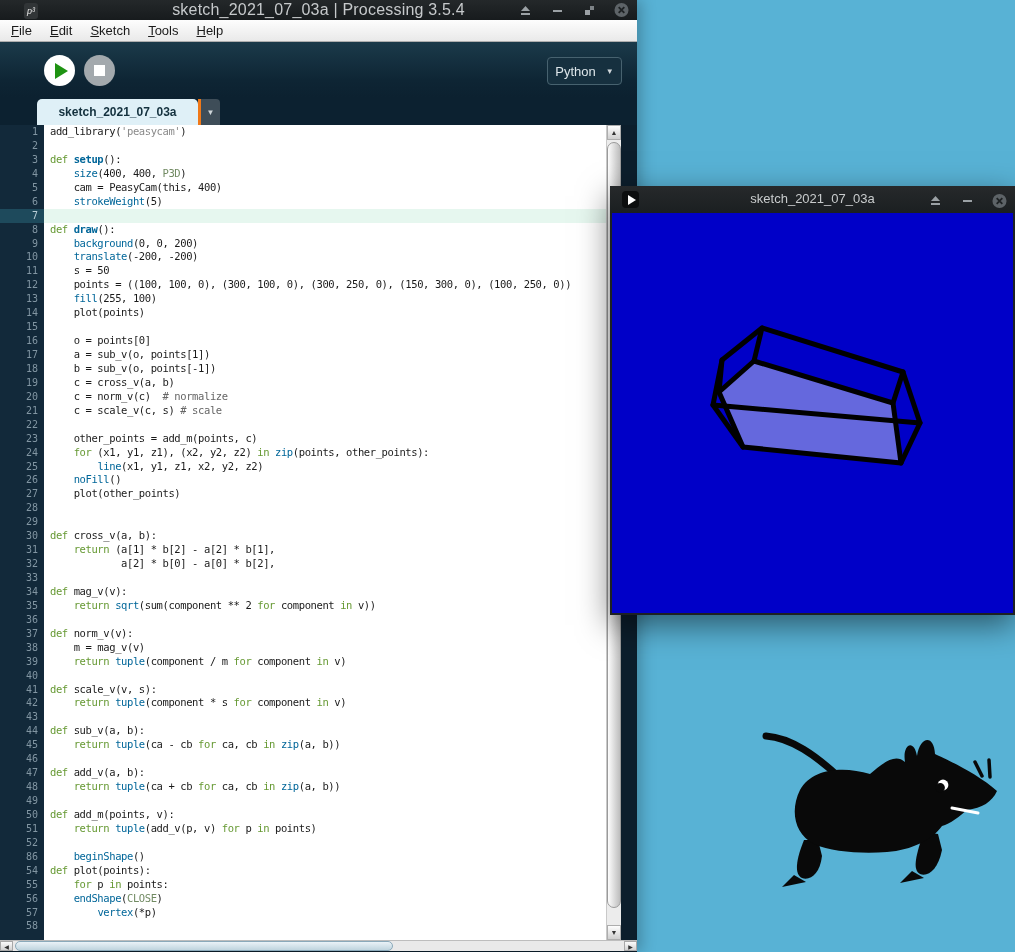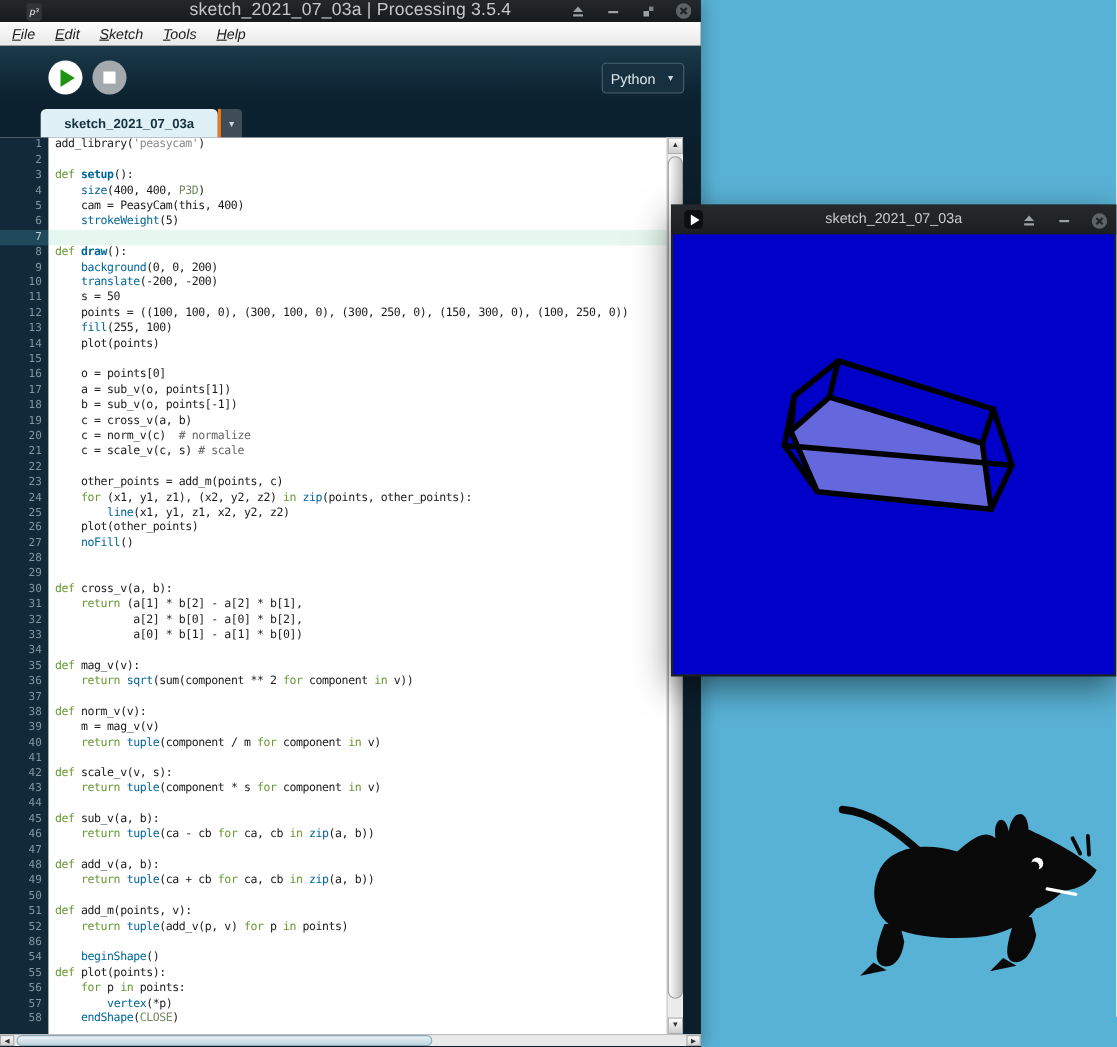--- a/index.html
+++ b/index.html
@@ -18,21 +18,21 @@
                   color:#c6c9cb; font-size:16px; letter-spacing:.2px; }
   .app-icon { position:absolute; left:24px; top:3px; width:14px; height:16px; border-radius:3px;
               background:#313537; color:#e8e8e8; font-size:9px; font-weight:normal;
               display:flex; align-items:center; justify-content:center; font-style:italic; }
   .winbtns { position:absolute; right:8px; top:0; height:20px; display:flex; align-items:center; gap:17px; }
   .wbtn { width:15px; height:15px; display:flex; align-items:center; justify-content:center; }
 
   .ide-menubar { position:absolute; left:0; top:20px; width:637px; height:22px;
                  background:linear-gradient(#fdfdfd,#e9e9e9); border-bottom:1px solid #aeaeae;
                  display:flex; align-items:center; padding-left:2px; }
-  .menu-item { display:inline-block; padding:2px 9px; font-size:13px; color:#1a1a1a;font-style:italic; }
+  .menu-item { display:inline-block; padding:2px 9px; font-size:13px; color:#1a1a1a; }
   .menu-item::first-letter { text-decoration:underline; }
 
   .ide-toolbar { position:absolute; left:0; top:42px; width:637px; height:55px;
                  background:linear-gradient(#1b3a4a, #0e2534 70%, #0c2130); }
   .run-button, .stop-button { position:absolute; top:55px; width:31px; height:31px; border-radius:50%;
                  display:flex; align-items:center; justify-content:center; }
   .run-button { left:44px; background:#ffffff; }
   .run-button .tri { width:0; height:0; border-left:13px solid #1f9312; border-top:8px solid transparent;
                  border-bottom:8px solid transparent; margin-left:4px; }
   .stop-button { left:84px; background:#a3a9ad; }
@@ -263,28 +263,27 @@
           <div class="cl"><span class="t-p">    o = points[0]</span></div>
           <div class="cl"><span class="t-p">    a = sub_v(o, points[1])</span></div>
           <div class="cl"><span class="t-p">    b = sub_v(o, points[-1])</span></div>
           <div class="cl"><span class="t-p">    c = cross_v(a, b)</span></div>
           <div class="cl"><span class="t-p">    c = norm_v(c)  </span><span class="t-m"># normalize</span></div>
           <div class="cl"><span class="t-p">    c = scale_v(c, s) </span><span class="t-m"># scale</span></div>
           <div class="cl"></div>
           <div class="cl"><span class="t-p">    other_points = add_m(points, c)</span></div>
           <div class="cl"><span class="t-p">    </span><span class="t-k">for</span><span class="t-p"> (x1, y1, z1), (x2, y2, z2) </span><span class="t-k">in</span><span class="t-p"> </span><span class="t-f">zip</span><span class="t-p">(points, other_points):</span></div>
           <div class="cl"><span class="t-p">        </span><span class="t-f">line</span><span class="t-p">(x1, y1, z1, x2, y2, z2)</span></div>
+          <div class="cl"><span class="t-p">    </span><span class="t-f">noFill</span><span class="t-p">()</span></div>
           <div class="cl"><span class="t-p">    plot(other_points)</span></div>
-          <div class="cl"><span class="t-p">    </span><span class="t-f">noFill</span><span class="t-p">()</span></div>
           <div class="cl"></div>
           <div class="cl"></div>
           <div class="cl"><span class="t-k">def </span><span class="t-p">cross_v(a, b):</span></div>
           <div class="cl"><span class="t-p">    </span><span class="t-k">return</span><span class="t-p"> (a[1] * b[2] - a[2] * b[1],</span></div>
           <div class="cl"><span class="t-p">            a[2] * b[0] - a[0] * b[2],</span></div>
-          <div class="cl"><span class="t-p">            a[0] * b[1] - a[1] * b[0])</span></div>
           <div class="cl"></div>
           <div class="cl"><span class="t-k">def </span><span class="t-p">mag_v(v):</span></div>
           <div class="cl"><span class="t-p">    </span><span class="t-k">return</span><span class="t-p"> </span><span class="t-f">sqrt</span><span class="t-p">(sum(component ** 2 </span><span class="t-k">for</span><span class="t-p"> component </span><span class="t-k">in</span><span class="t-p"> v))</span></div>
           <div class="cl"></div>
           <div class="cl"><span class="t-k">def </span><span class="t-p">norm_v(v):</span></div>
           <div class="cl"><span class="t-p">    m = mag_v(v)</span></div>
           <div class="cl"><span class="t-p">    </span><span class="t-k">return</span><span class="t-p"> </span><span class="t-f">tuple</span><span class="t-p">(component / m </span><span class="t-k">for</span><span class="t-p"> component </span><span class="t-k">in</span><span class="t-p"> v)</span></div>
           <div class="cl"></div>
           <div class="cl"><span class="t-k">def </span><span class="t-p">scale_v(v, s):</span></div>
           <div class="cl"><span class="t-p">    </span><span class="t-k">return</span><span class="t-p"> </span><span class="t-f">tuple</span><span class="t-p">(component * s </span><span class="t-k">for</span><span class="t-p"> component </span><span class="t-k">in</span><span class="t-p"> v)</span></div>
@@ -294,22 +293,22 @@
           <div class="cl"></div>
           <div class="cl"><span class="t-k">def </span><span class="t-p">add_v(a, b):</span></div>
           <div class="cl"><span class="t-p">    </span><span class="t-k">return</span><span class="t-p"> </span><span class="t-f">tuple</span><span class="t-p">(ca + cb </span><span class="t-k">for</span><span class="t-p"> ca, cb </span><span class="t-k">in</span><span class="t-p"> </span><span class="t-f">zip</span><span class="t-p">(a, b))</span></div>
           <div class="cl"></div>
           <div class="cl"><span class="t-k">def </span><span class="t-p">add_m(points, v):</span></div>
           <div class="cl"><span class="t-p">    </span><span class="t-k">return</span><span class="t-p"> </span><span class="t-f">tuple</span><span class="t-p">(add_v(p, v) </span><span class="t-k">for</span><span class="t-p"> p </span><span class="t-k">in</span><span class="t-p"> points)</span></div>
           <div class="cl"></div>
           <div class="cl"><span class="t-p">    </span><span class="t-f">beginShape</span><span class="t-p">()</span></div>
           <div class="cl"><span class="t-k">def </span><span class="t-p">plot(points):</span></div>
           <div class="cl"><span class="t-p">    </span><span class="t-k">for</span><span class="t-p"> p </span><span class="t-k">in</span><span class="t-p"> points:</span></div>
+          <div class="cl"><span class="t-p">    </span><span class="t-f">endShape</span><span class="t-p">(</span><span class="t-c">CLOSE</span><span class="t-p">)</span></div>
           <div class="cl"><span class="t-p">        </span><span class="t-f">vertex</span><span class="t-p">(*p)</span></div>
-          <div class="cl"><span class="t-p">    </span><span class="t-f">endShape</span><span class="t-p">(</span><span class="t-c">CLOSE</span><span class="t-p">)</span></div>
         </div>
     </div>
 
     <div class="vscroll">
       <div class="arrow-up">▲</div>
       <div class="thumb"></div>
       <div class="arrow-down">▼</div>
     </div>
 
     <div class="ide-right-border"></div>

